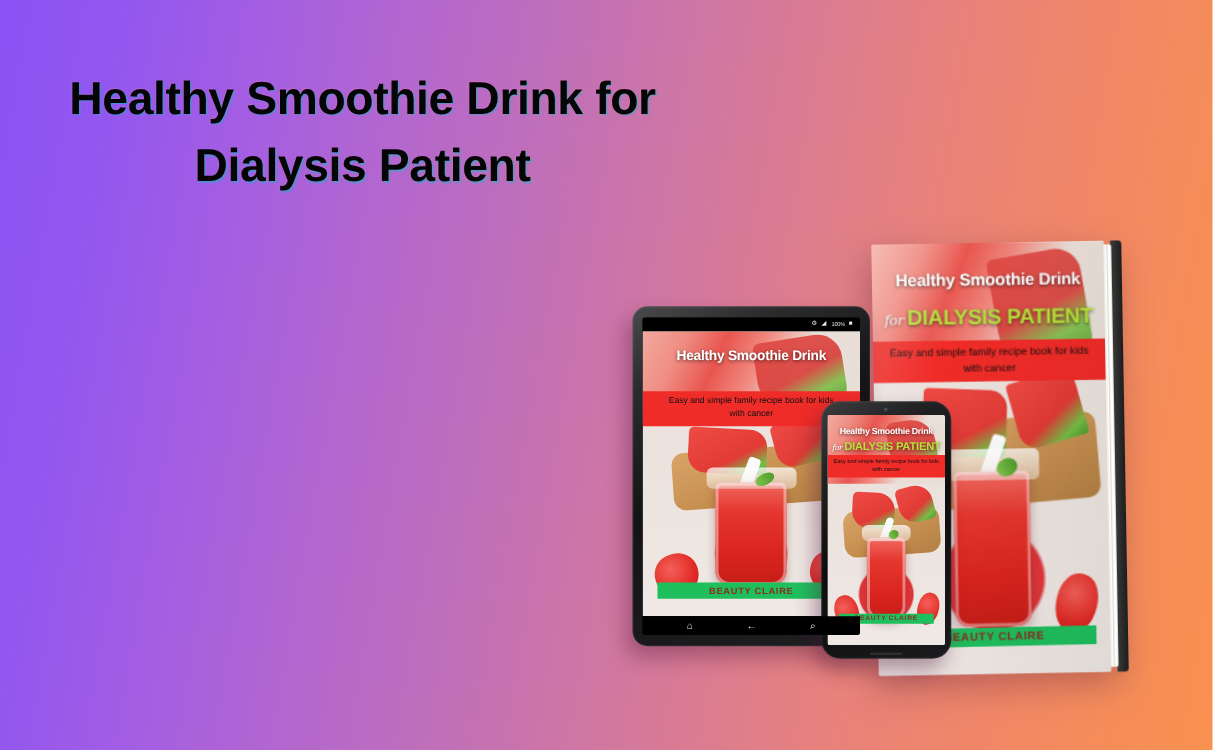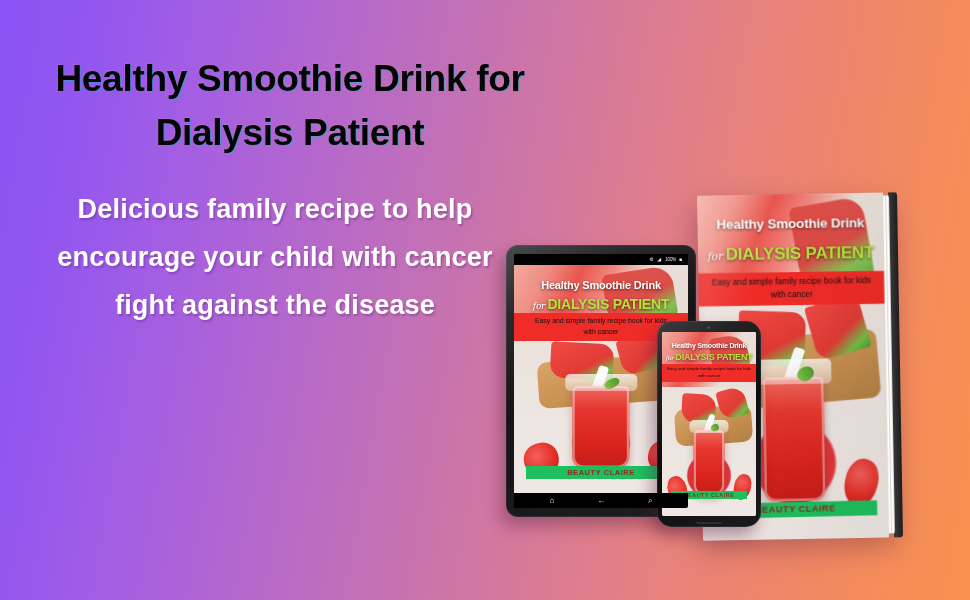--- a/index.html
+++ b/index.html
@@ -214,21 +214,20 @@
     transform:translateX(-50%);border-radius:2px;background:#2e2e31;
   }
 </style>
 </head>
 <body>
 
 <div class="promo">
 
   <div class="left-col">
     <h1 class="headline">Healthy Smoothie Drink for Dialysis Patient</h1>
-    <p class="subhead">Delicious family recipe to help encourage your child with cancer fight against the disease</p>
   </div>
 
   <div class="book">
     <div class="book-edge"></div>
     <div class="book-pages"></div>
     <div class="book-face">
       <div class="cover">
         <div class="photo"></div>
         <div class="melon-top"></div>
         <div class="board"></div>
@@ -267,23 +266,20 @@
           <div class="photo"></div>
           <div class="melon-top"></div>
           <div class="board"></div>
           <div class="straw"></div>
           <div class="jar"></div>
           <div class="mint"></div>
           <div class="berry-l"></div>
           <div class="berry-r"></div>
 
           <div class="cv-title" style="font-size:11px;top:6%;">Healthy Smoothie Drink</div>
-          <div class="cv-sub" style="font-size:14px;top:13.5%;">
-            <span class="cv-for" style="font-size:9px;">for</span><span>DIALYSIS PATIENT</span>
-          </div>
           <div class="cv-band" style="top:21%;font-size:6.9px;">
             <div>Easy and simple family recipe book for kids</div>
             <div>with cancer</div>
           </div>
           <div class="cv-badge" style="left:7%;right:7%;bottom:6%;font-size:7.4px;">BEAUTY CLAIRE</div>
         </div>
       </div>
 
       <div class="t-nav">
         <span>⌂</span>

